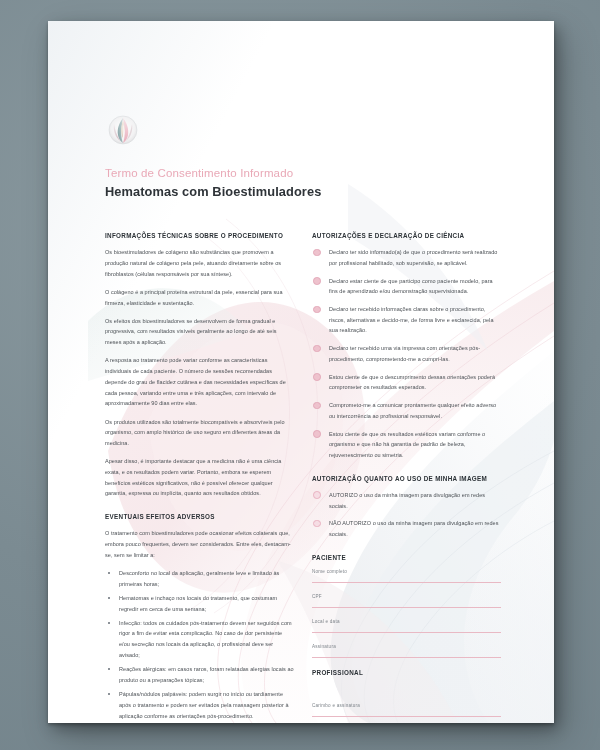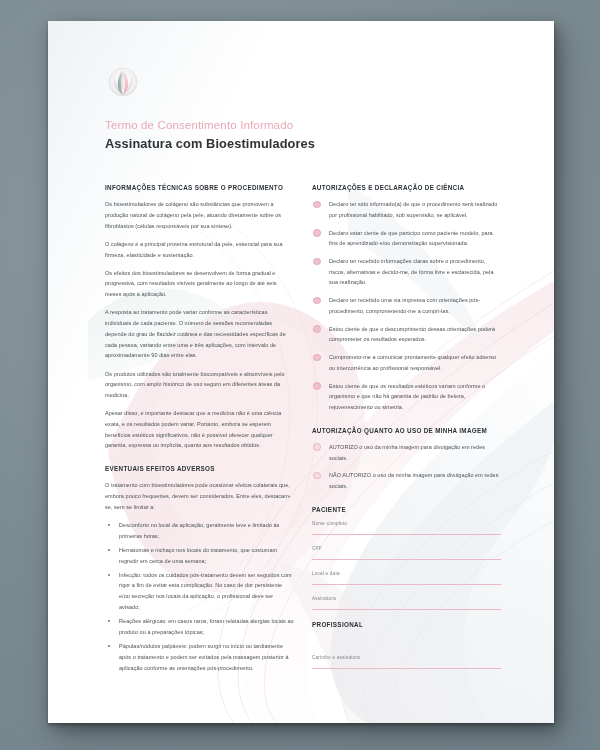--- a/index.html
+++ b/index.html
@@ -50,20 +50,21 @@
     inset: 0;
     pointer-events: none;
   }
   .watermark svg { width: 100%; height: 100%; display: block; }
 
   
   .content {
     position: absolute;
     inset: 0;
     padding: 12px;
+    margin-top: 48px;
   }
 
   
   .logo {
     position: absolute;
     left: 60px;
     top: 46px;
     width: 30px;
     height: 30px;
   }
@@ -288,21 +289,21 @@
         <path d="M12 18 C10 30 14 44 24 52 C18 42 14 30 12 18 Z" fill="url(#pet3)" opacity="0.8"></path>
         <path d="M48 18 C50 30 46 44 36 52 C42 42 46 30 48 18 Z" fill="url(#pet3)" opacity="0.55"></path>
         <path d="M30 12 C26 22 25 34 29 46 C33 34 34 22 30 12 Z" fill="url(#pet4)" opacity="0.95"></path>
         <path d="M30 14 C33 24 34 36 31 46 C29 36 28 24 30 14 Z" fill="#ffffff" opacity="0.7"></path>
         <circle cx="30" cy="30" r="28" fill="none" stroke="#cfd3d6" stroke-width="0.8"></circle>
       </svg>
     </div>
 
     <div class="title-block">
       <div class="title-eyebrow">Termo de Consentimento Informado</div>
-      <div class="title-main">Assinatura com Bioestimuladores</div>
+      <div class="title-main">Hematomas com Bioestimuladores</div>
     </div>
 
     <div class="cols">
 
       <div class="col">
         <h2 class="section">INFORMAÇÕES TÉCNICAS SOBRE O PROCEDIMENTO</h2>
 
         <p class="para">Os bioestimuladores de colágeno são substâncias que promovem a produção natural de colágeno pela pele, atuando diretamente sobre os fibroblastos (células responsáveis por sua síntese).</p>
         <p class="para">O colágeno é a principal proteína estrutural da pele, essencial para sua firmeza, elasticidade e sustentação.</p>
         <p class="para">Os efeitos dos bioestimuladores se desenvolvem de forma gradual e progressiva, com resultados visíveis geralmente ao longo de até seis meses após a aplicação.</p>

